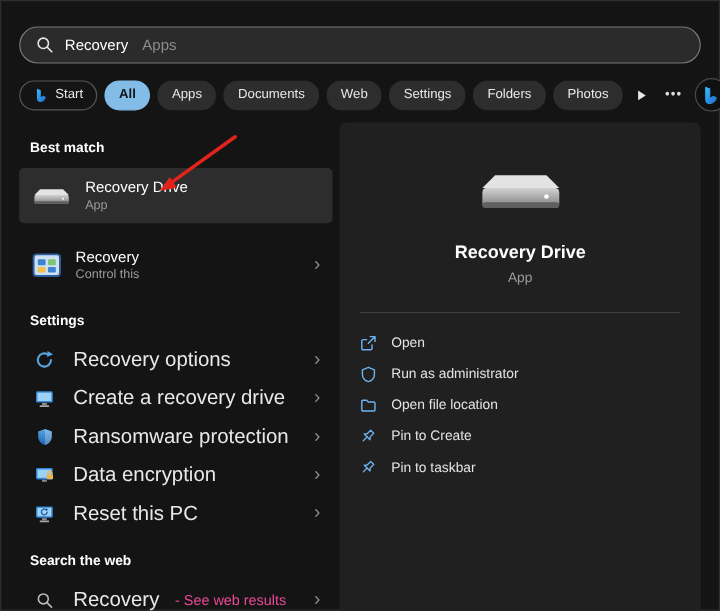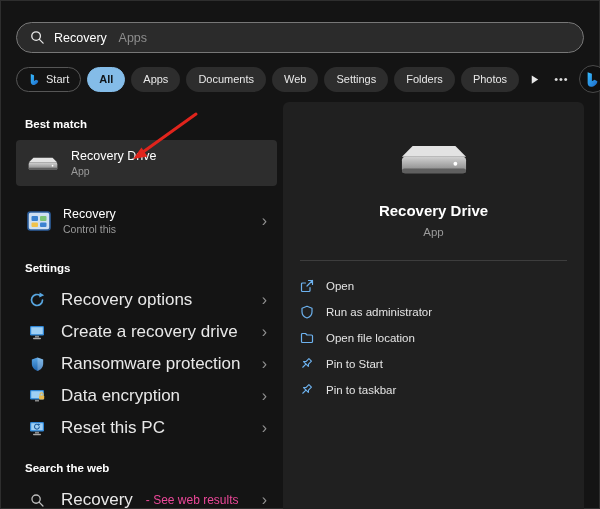--- a/index.html
+++ b/index.html
@@ -326,21 +326,21 @@
         </div>
         <div class="action">
           <span style="display:flex">
             <svg viewBox="0 0 14 14" width="14" height="14" fill="none" stroke="#6db2ef" stroke-width="1.1" stroke-linejoin="round" stroke-linecap="round">
                 <g transform="rotate(45 7 6)">
                   <path d="M5.2 1.5 h3.6 v4.2 l1.6 1.8 h-6.8 l1.6 -1.8 Z"></path>
                   <path d="M7 7.5 V12"></path>
                 </g>
               </svg>
           </span>
-          <span class="label">Pin to Start</span>
+          <span class="label">Pin to Create</span>
         </div>
         <div class="action">
           <span style="display:flex">
             <svg viewBox="0 0 14 14" width="14" height="14" fill="none" stroke="#6db2ef" stroke-width="1.1" stroke-linejoin="round" stroke-linecap="round">
                 <g transform="rotate(45 7 6)">
                   <path d="M5.2 1.5 h3.6 v4.2 l1.6 1.8 h-6.8 l1.6 -1.8 Z"></path>
                   <path d="M7 7.5 V12"></path>
                 </g>
               </svg>
           </span>

